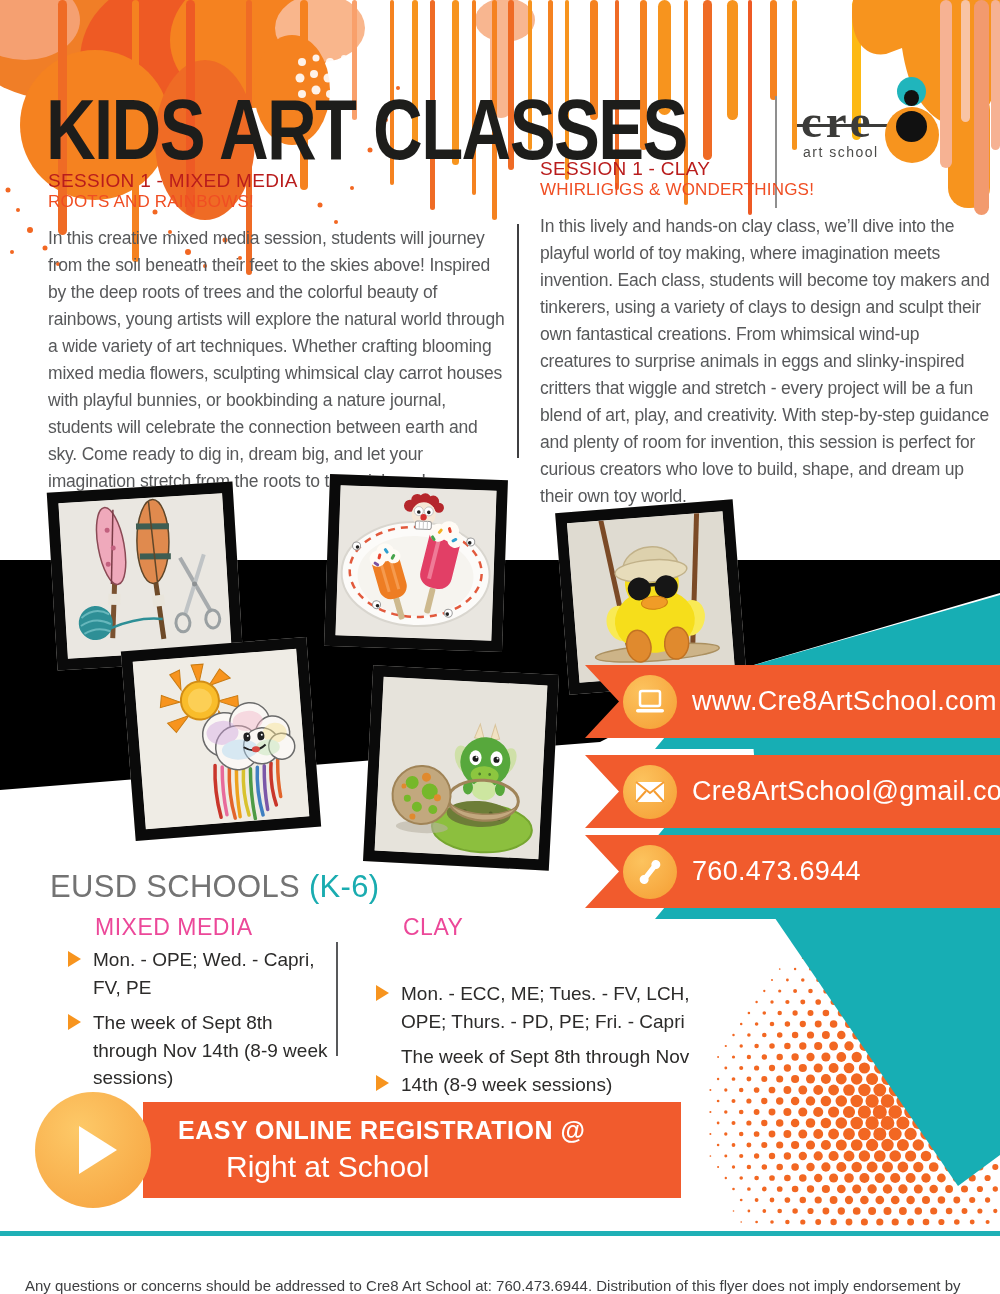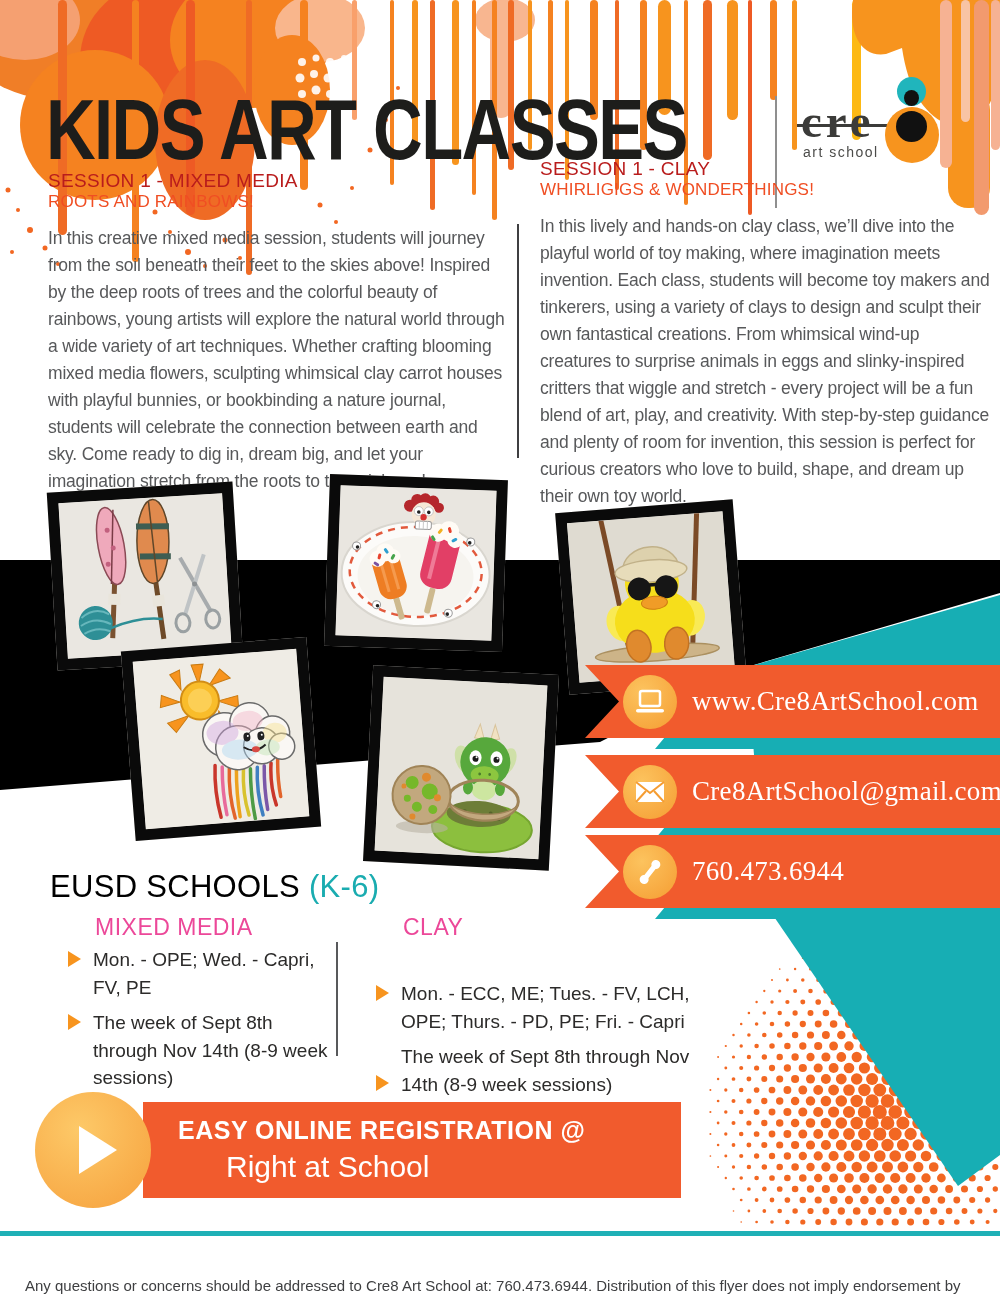--- a/index.html
+++ b/index.html
@@ -43,29 +43,29 @@
   .photo-duck     { left:562px; top:506px; width:178px; height:182px; transform:rotate(-4.5deg); }
   .photo-cloud    { left:128px; top:644px; width:186px; height:190px; transform:rotate(-4.5deg); }
   .photo-dragon   { left:368px; top:670px; width:186px; height:196px; transform:rotate(3deg); }
 
   
   .ribbon-shadow { position:absolute; left:655px; width:345px; height:72px; background:#17aeb4; z-index:3;
                    clip-path:polygon(0 0,100% 0,100% 100%,0 100%,30px 50%); }
   .rs-1 { top:677px; } .rs-2 { top:767px; } .rs-3 { top:847px; }
   .ribbon { position:absolute; left:585px; width:415px; height:73px; background:#f15b2d; z-index:4;
             display:flex; align-items:center; padding-left:38px; gap:15px;
-            clip-path:polygon(0 0,100% 0,100% 100%,0 100%,34px 50%); cursor:pointer;font-family:Liberation Serif, serif; }
+            clip-path:polygon(0 0,100% 0,100% 100%,0 100%,34px 50%); cursor:pointer; }
   .rb-1 { top:665px; } .rb-2 { top:755px; } .rb-3 { top:835px; }
   .ribbon-icon { flex:none; width:54px; height:54px; border-radius:50%;
                  background:radial-gradient(circle at 35% 30%, #fcc35e, #f59d33); display:flex; align-items:center; justify-content:center; }
   .ribbon-label { color:#fff; font-size:27px; letter-spacing:0.3px; }
 
   
   .schedule-heading { position:absolute; left:50px; top:869px; font-size:31px; letter-spacing:0.3px; z-index:2; }
-  .schedule-heading .h-main { color:#000000; }
+  .schedule-heading .h-main { color:#737373; }
   .schedule-heading .h-grade { color:#1aacb0; margin-left:9px; }
   .sched-title { position:absolute; font-size:23px; color:#ec4899; letter-spacing:0.5px; z-index:2; }
   .st-mixed { left:95px; top:914px; }
   .st-clay { left:403px; top:914px; }
   .bullet-list { position:absolute; z-index:2; }
   .bl-mixed { left:68px; top:946px; width:272px; }
   .bl-clay { left:376px; top:948px; width:352px;margin-top:32px; }
   .bullet-item { display:flex; gap:12px; margin-bottom:8px; align-items:flex-start; }
   .bl-clay .bullet-item:nth-of-type(2) { align-items:flex-end; }
   .bl-clay .bullet-item:nth-of-type(2) .marker { margin-bottom:7px; margin-top:0; }

